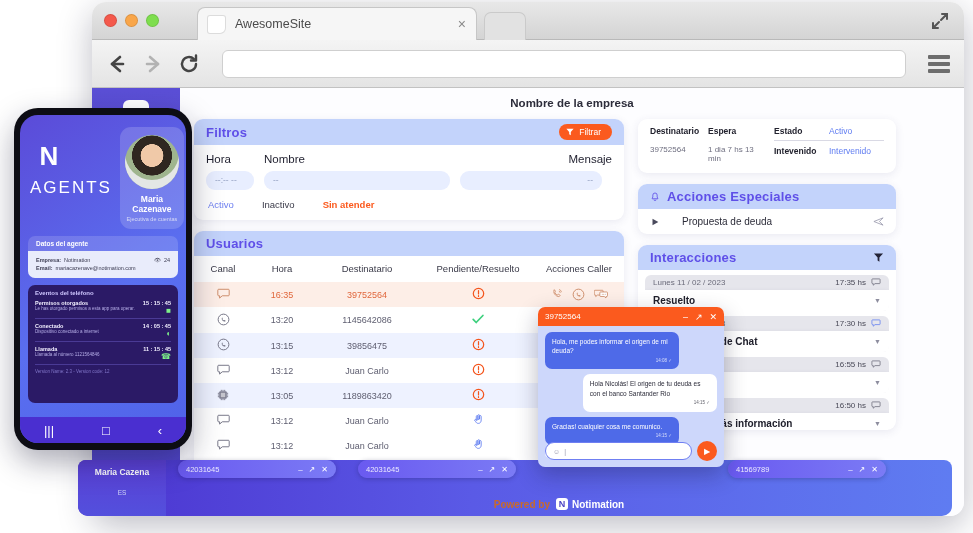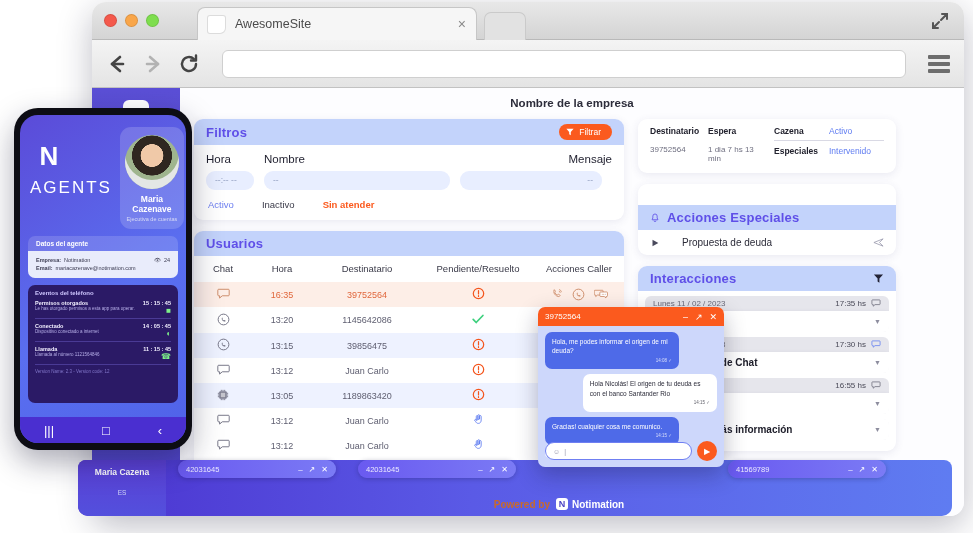--- a/index.html
+++ b/index.html
@@ -149,21 +149,21 @@
   .det-body { padding: 7px 12px 10px; display: flex; }
   .det-l { width: 118px; }
   .det-r { flex: 1; padding-left: 6px; }
   .det-row { display: flex; }
   .det-k { font-size: 8.5px; color: #22222e; font-weight: bold; width: 58px; }
   .det-k2 { font-size: 8.5px; color: #22222e; font-weight: bold; flex: 1; }
   .det-v { font-size: 8px; color: #6f6f80; width: 58px; }
   .det-v2 { font-size: 8.5px; color: #5f7cf1; flex: 1; }
   .det-sep { border-bottom: 1px solid #d9d9e4; margin: 4px 0 5px; }
 
-  .acc-hd { display: flex; gap: 7px; margin-top: 21px; }
+  .acc-hd { display: flex; gap: 7px; }
   .acc-row {
     display: flex; align-items: center; padding: 7px 12px;
     font-size: 10px; color: #2b2b38;
   }
   .acc-row .lbl { flex: 1; padding-left: 22px; }
 
   .inter-list { padding: 5px 7px 7px; max-height: 160px; overflow: hidden; }
   .inter-item { margin-bottom: 5px; border-radius: 6px; overflow: hidden; }
   .inter-top {
     background: #e6e6ec; padding: 3px 8px; display: flex;
@@ -411,21 +411,21 @@
               </div>
             </div>
 
             <div class="card">
               <div class="card-hd">
                 <h3>Usuarios</h3>
               </div>
               <table class="tbl">
                 <thead>
                     <tr>
-                  <th class="c-canal">Chat</th>
+                  <th class="c-canal">Canal</th>
                   <th class="c-hora">Hora</th>
                   <th class="c-dest">Destinatario</th>
                   <th class="c-pend">Pendiente/Resuelto</th>
                   <th class="c-acc">Acciones Caller</th>
                 </tr>
                   </thead>
                 <tbody id="user-rows">
                     <tr class="r-alert">
                       <td><span style="display:inline-block"><svg viewBox="0 0 16 14" width="13" height="12">
                             <path d="M2 1.2h12a1 1 0 0 1 1 1v6a1 1 0 0 1-1 1H6.5L3.2 12V9.2H2a1 1 0 0 1-1-1v-6a1 1 0 0 1 1-1z" fill="none" stroke="#c9855f" stroke-width="1.1"></path>
@@ -686,26 +686,26 @@
                     <span class="det-k">Destinatario</span>
                     <span class="det-k">Espera</span>
                   </div>
                   <div class="det-row" style="margin-top:9px">
                     <span class="det-v">39752564</span>
                     <span class="det-v">1 dia 7 hs 13 min</span>
                   </div>
                 </div>
                 <div class="det-r">
                   <div class="det-row">
-                    <span class="det-k2">Cazena</span>
+                    <span class="det-k2">Estado</span>
                     <span class="det-v2">Activo</span>
                   </div>
                   <div class="det-sep"></div>
                   <div class="det-row">
-                    <span class="det-k2">Especiales</span>
+                    <span class="det-k2">Intevenido</span>
                     <span class="det-v2">Intervenido</span>
                   </div>
                 </div>
               </div>
             </div>
 
             <div class="card">
               <div class="card-hd acc-hd">
                 <span style="display:flex;align-items:center;gap:7px">
                   <span>
@@ -783,20 +783,30 @@
                           </svg>
                         </span>
        </span>
      </div>
                     <div class="inter-bot">
        <span class="inter-txt">Inicio de Chat</span>
        <span class="caret">▼</span>
      </div>
                   </div>
                   <div class="inter-item">
+                    <div class="inter-top">
+       <span class="inter-date"></span>
+       <span class="inter-time">16:50 hs
+         <span>
+                          <svg viewBox="0 0 14 13" width="10" height="9">
+                            <path d="M2 1.3h10a.9.9 0 0 1 .9.9v5a.9.9 0 0 1-.9.9H5.6L3 10.4V8.1H2a.9.9 0 0 1-.9-.9v-5A.9.9 0 0 1 2 1.3z" fill="none" stroke="#6b6b7a" stroke-width="1.1"></path>
+                          </svg>
+                        </span>
+       </span>
+     </div>
                     <div class="inter-bot">
        <span class="inter-txt">Solicitud de más información</span>
        <span class="caret">▼</span>
      </div>
                   </div>
                 </div>
             </div>
 
           </div>
         </div>

